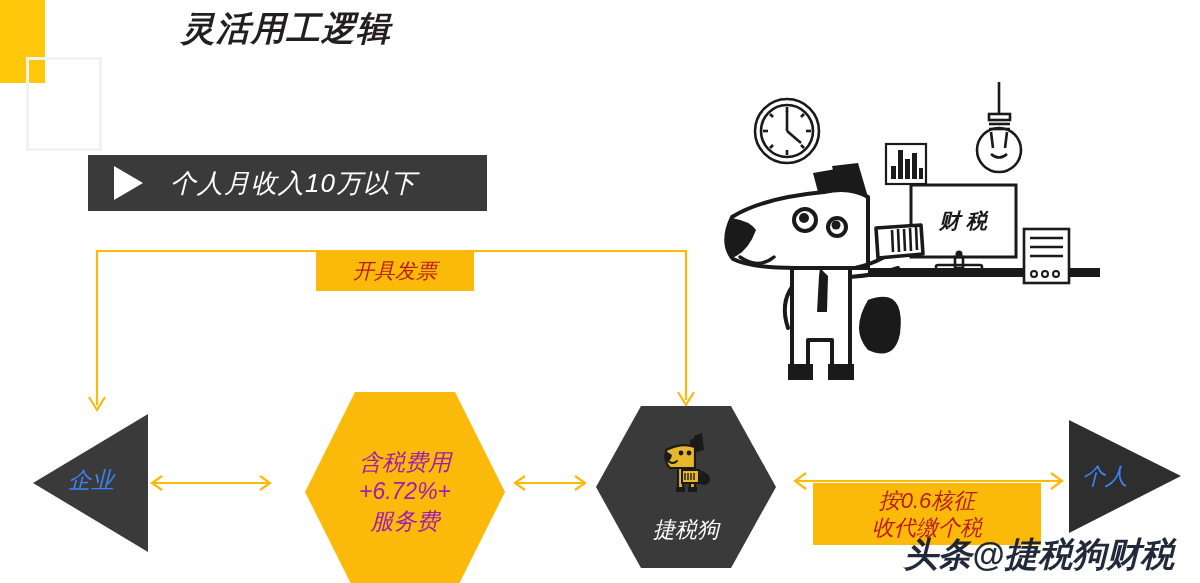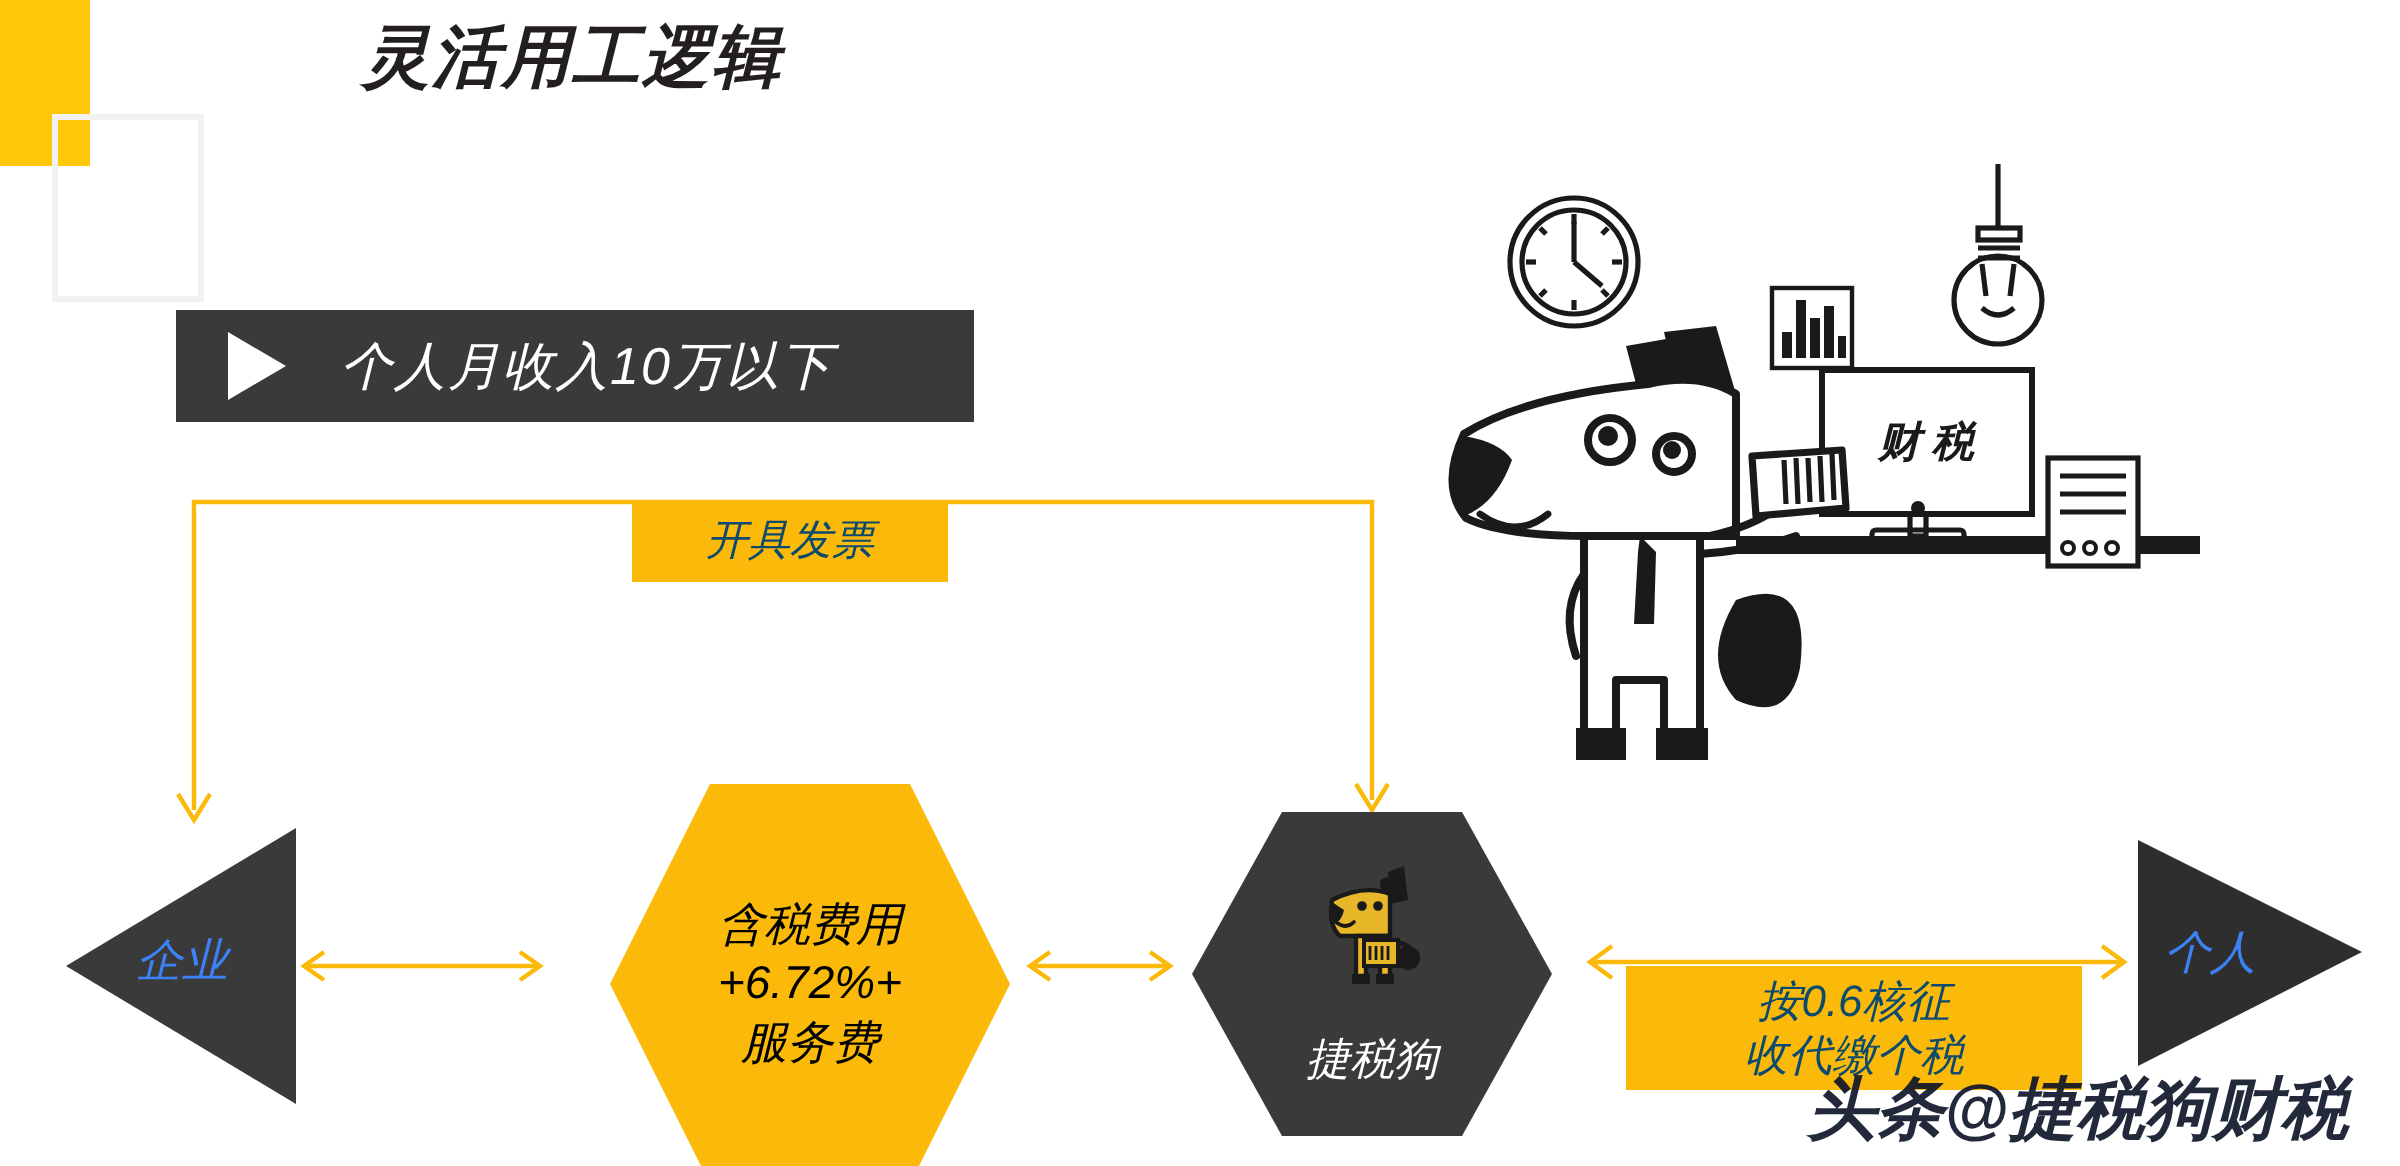--- a/index.html
+++ b/index.html
@@ -80,21 +80,21 @@
     position: absolute;
     left: 0;
     top: 0;
     width: 1200px;
     height: 583px;
   }
   
   .chip {
     position: absolute;
     background: #FBBA09;
-    color: #0c4a6e;
+    color: #b91c1c;
     display: flex;
     flex-direction: column;
     align-items: center;
     justify-content: center;
     text-align: center;
     line-height: 1.25;
     white-space: nowrap;
   }
   .chip-invoice {
     left: 316px;
@@ -137,21 +137,21 @@
     background: #FBBA09;
   }
   .hex-dark {
     left: 596px;
     top: 406px;
     width: 180px;
     height: 162px;
     background: #3a3a3a;
   }
   .hex-text {
-    color: #000000;
+    color: #a21caf;
     font-size: 23px;
     line-height: 1.28;
     text-align: center;
     white-space: nowrap;
   }
   .hex-caption {
     color: #ffffff;
     font-size: 22px;
     white-space: nowrap;
     margin-top: 14px;

